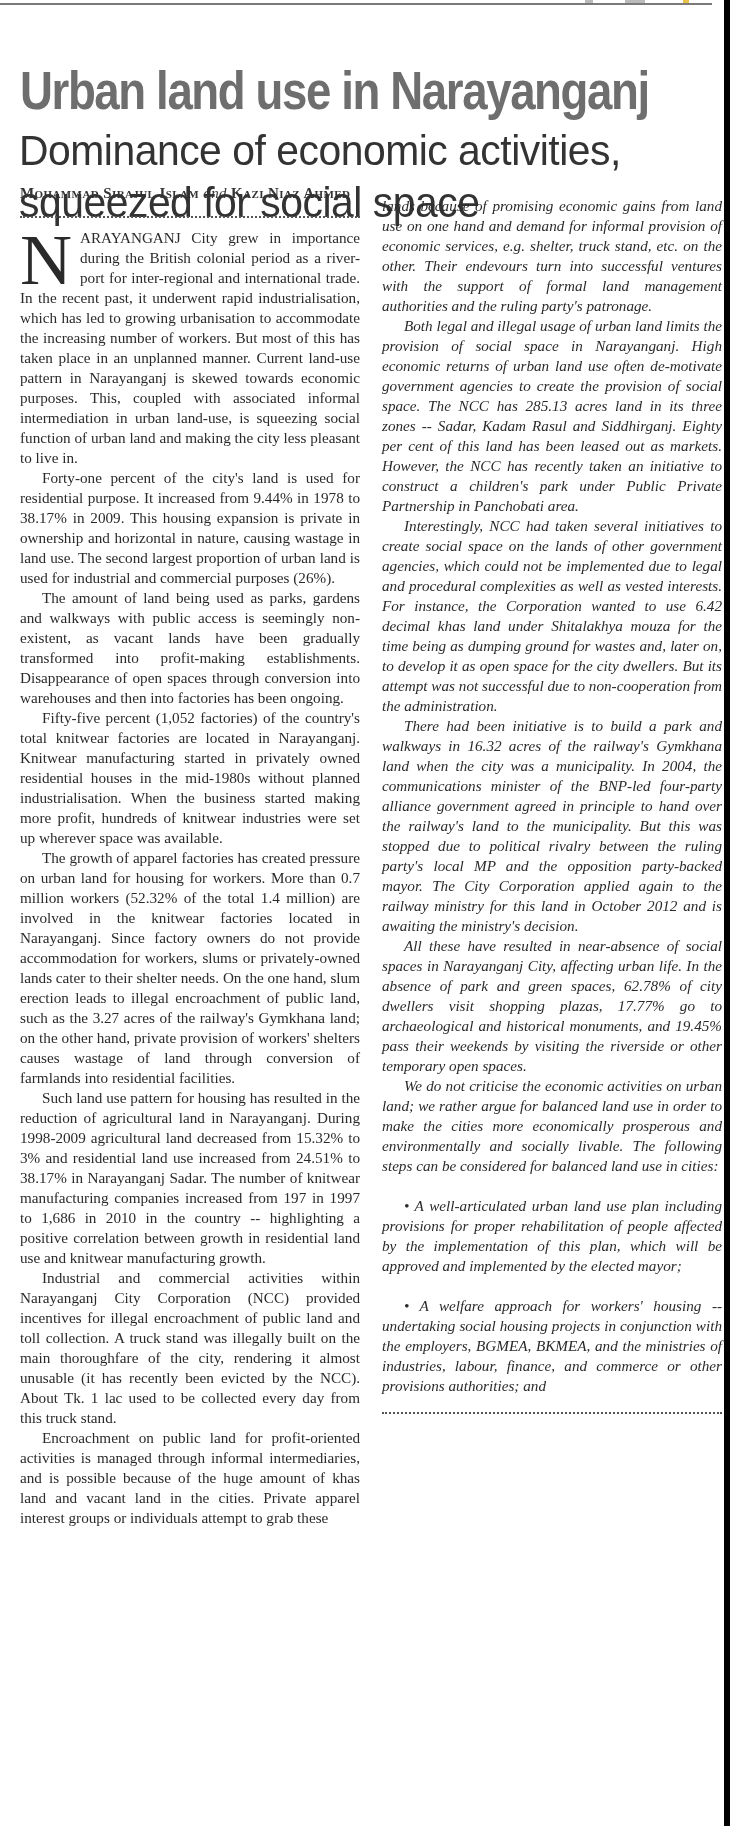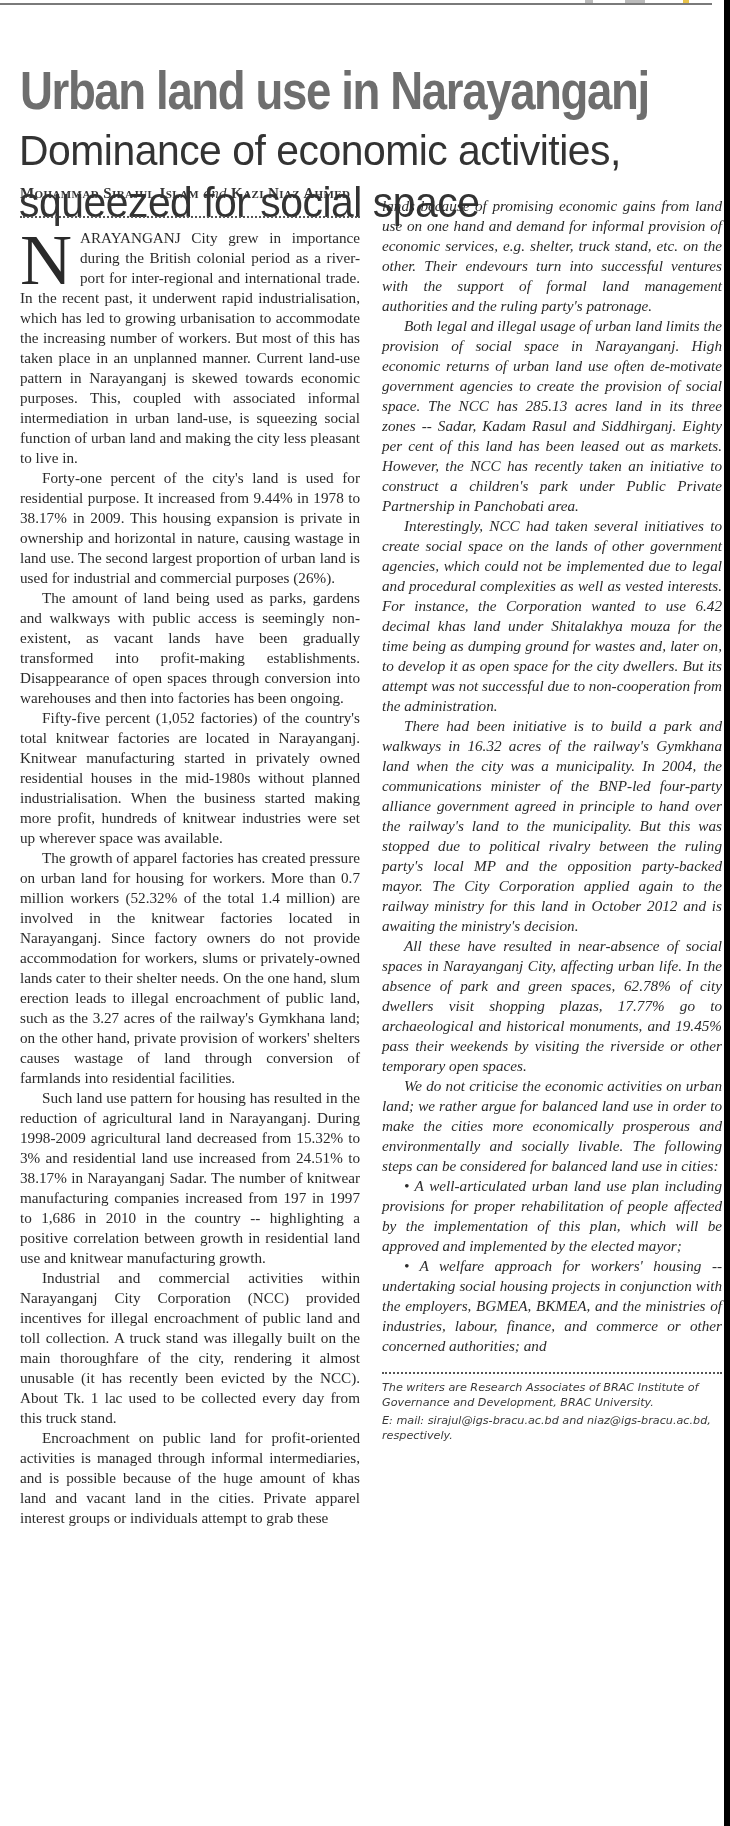--- a/index.html
+++ b/index.html
@@ -48,21 +48,21 @@
   .byline .and { font-style: italic; font-weight: normal; font-variant: normal; }
   .dots {
     border-top: 2px dotted #555; height: 0; margin: 14px 0 10px 0;
   }
   p { margin: 0; text-indent: 22px; }
   p.first { text-indent: 0; }
   .dropcap {
     float: left; font-size: 72px; line-height: 56px; margin: 4px 8px 0 0;
     color: #2a2a2a; font-family: "Liberation Serif", serif;
   }
-  .bullet p { text-indent: 22px; }
+  .bullet p { text-indent: 22px; margin-top: 20px; }
   .footer-note {
     font-family: "DejaVu Sans", "Liberation Sans", sans-serif;
     font-size: 11.2px; line-height: 15px; color: #3a3a3a; text-align: left;
   }
   .footer-note div { margin-bottom: 3px; }
 </style>
 </head>
 <body>
 
 <div class="top-rule"></div>
@@ -97,20 +97,16 @@
 
 <div class="col col-right">
   <p class="first">lands because of promising economic gains from land use on one hand and demand for informal provision of economic services, e.g. shelter, truck stand, etc. on the other. Their endevours turn into successful ventures with the support of formal land management authorities and the ruling party's patronage.</p>
   <p>Both legal and illegal usage of urban land limits the provision of social space in Narayanganj. High economic returns of urban land use often de-motivate government agencies to create the provision of social space. The NCC has 285.13 acres land in its three zones -- Sadar, Kadam Rasul and Siddhirganj. Eighty per cent of this land has been leased out as markets. However, the NCC has recently taken an initiative to construct a children's park under Public Private Partnership in Panchobati area.</p>
   <p>Interestingly, NCC had taken several initiatives to create social space on the lands of other government agencies, which could not be implemented due to legal and procedural complexities as well as vested interests. For instance, the Corporation wanted to use 6.42 decimal khas land under Shitalakhya mouza for the time being as dumping ground for wastes and, later on, to develop it as open space for the city dwellers. But its attempt was not successful due to non-cooperation from the administration.</p>
   <p>There had been initiative is to build a park and walkways in 16.32 acres of the railway's Gymkhana land when the city was a municipality. In 2004, the communications minister of the BNP-led four-party alliance government agreed in principle to hand over the railway's land to the municipality. But this was stopped due to political rivalry between the ruling party's local MP and the opposition party-backed mayor. The City Corporation applied again to the railway ministry for this land in October 2012 and is awaiting the ministry's decision.</p>
   <p>All these have resulted in near-absence of social spaces in Narayanganj City, affecting urban life. In the absence of park and green spaces, 62.78% of city dwellers visit shopping plazas, 17.77% go to archaeological and historical monuments, and 19.45% pass their weekends by visiting the riverside or other temporary open spaces.</p>
   <p>We do not criticise the economic activities on urban land; we rather argue for balanced land use in order to make the cities more economically prosperous and environmentally and socially livable. The following steps can be considered for balanced land use in cities:</p>
   <div class="bullet">
     <p>• A well-articulated urban land use plan including provisions for proper rehabilitation of people affected by the implementation of this plan, which will be approved and implemented by the elected mayor;</p>
-    <p>• A welfare approach for workers' housing -- undertaking social housing projects in conjunction with the employers, BGMEA, BKMEA, and the ministries of industries, labour, finance, and commerce or other concerned authorities; and</p>
+    <p>• A welfare approach for workers' housing -- undertaking social housing projects in conjunction with the employers, BGMEA, BKMEA, and the ministries of industries, labour, finance, and commerce or other provisions authorities; and</p>
   </div>
   <div class="dots" style="margin-top:16px;margin-bottom:6px;"></div>
-  <div class="footer-note">
-    <div>The writers are Research Associates of BRAC Institute of Governance and Development, BRAC University.</div>
-    <div>E: mail: sirajul@igs-bracu.ac.bd and niaz@igs-bracu.ac.bd, respectively.</div>
-  </div>
 </div>
 
 </body></html>

